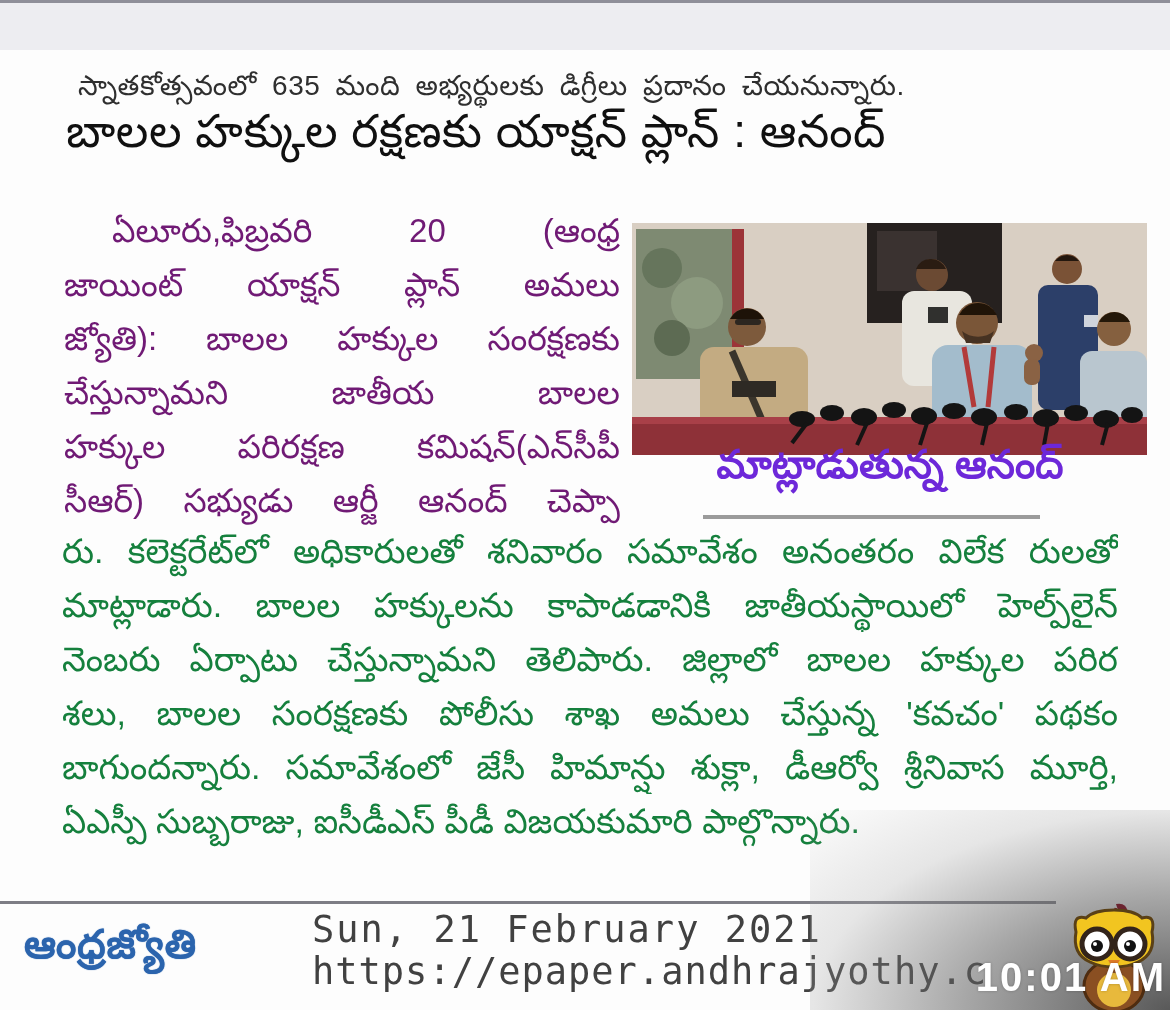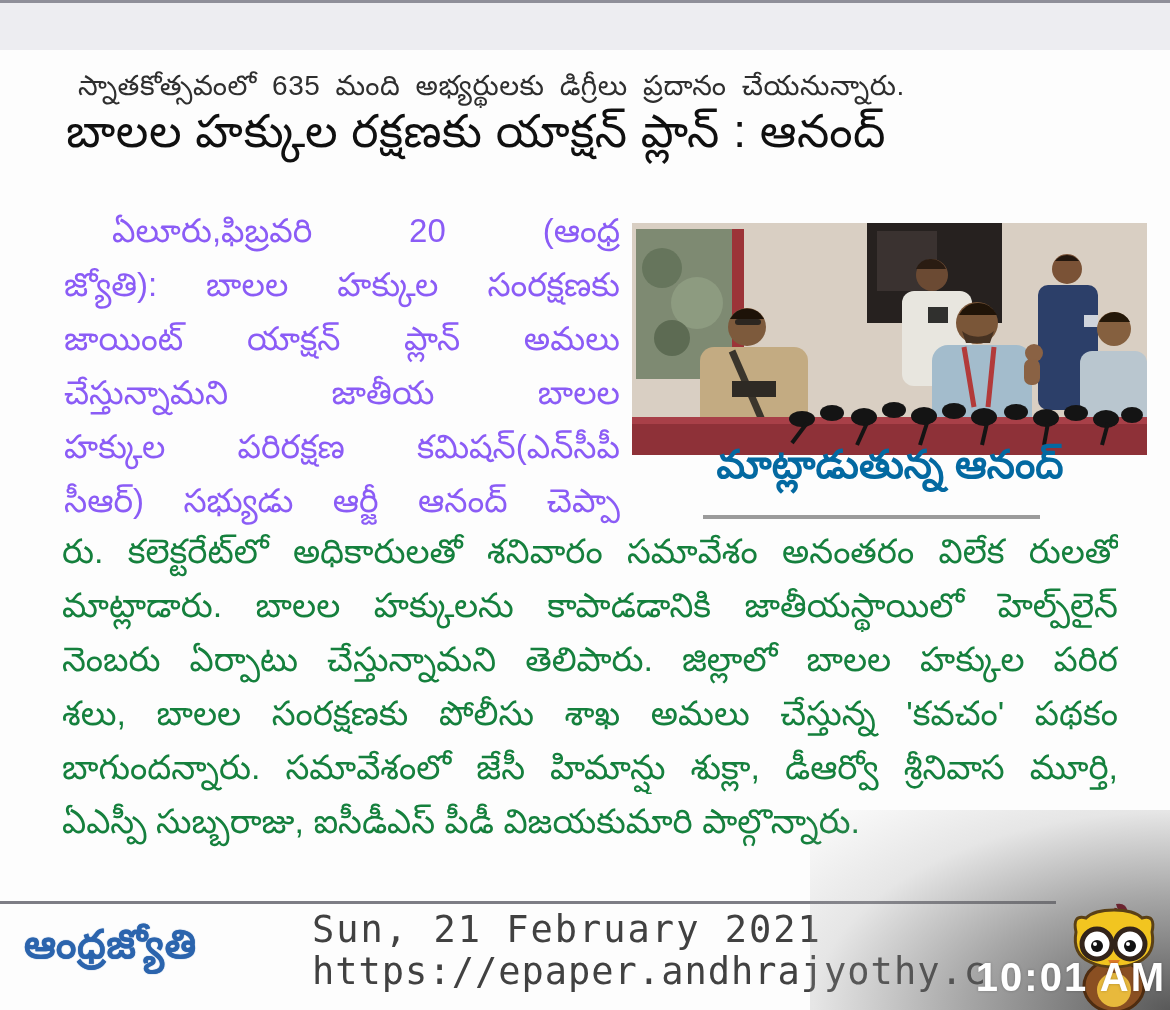--- a/index.html
+++ b/index.html
@@ -16,38 +16,38 @@
     font-size:28px;color:#2f2f2f;letter-spacing:.5px;word-spacing:7px;
     white-space:nowrap;
   }
   .headline{
     position:absolute;left:66px;top:104px;width:1060px;
     font-size:46px;font-weight:normal;color:#101010;letter-spacing:.5px;
     white-space:nowrap;
   }
   .left-col{position:absolute;left:64px;top:204px;width:556px;}
   .left-col .tl{
-    width:556px;height:54px;line-height:54px;font-size:33px;color:#8b5cf6;
+    width:556px;height:54px;line-height:54px;font-size:33px;color:#701a75;
     text-align:justify;text-align-last:justify;white-space:nowrap;overflow:hidden;
   }
   .left-col .tl.indent{padding-left:48px;width:508px;}
   .full-col{position:absolute;left:62px;top:524px;width:1056px;}
   .full-col .tl{
     width:1056px;height:54px;line-height:54px;font-size:34px;color:#15803d;
     text-align:justify;text-align-last:justify;white-space:nowrap;overflow:hidden;
   }
   .full-col .tl.last{text-align-last:left;}
   .photo{
     position:absolute;left:632px;top:223px;width:515px;height:232px;
     background:#d9cfc3;overflow:hidden;
   }
   .photo svg{display:block;}
   .photo-caption{
     position:absolute;left:660px;top:442px;width:460px;text-align:center;
-    font-size:40px;font-weight:bold;color:#0369a1;z-index:3;white-space:nowrap;
+    font-size:40px;font-weight:bold;color:#6d28d9;z-index:3;white-space:nowrap;
   }
   .caption-underline{
     position:absolute;left:703px;top:515px;width:337px;height:4px;background:#9b9b9b;
   }
   .footer-rule{
     position:absolute;left:0;top:901px;width:1056px;height:3px;background:#7d7d85;
   }
   .footer-logo{
     position:absolute;left:24px;top:922px;font-size:40px;font-weight:800;
     color:#2b64ad;letter-spacing:1px;text-shadow:0 0 1px #2b64ad;white-space:nowrap;
@@ -82,22 +82,22 @@
 <div class="screen">
 
   <div class="top-bar"></div>
 
   <div class="kicker">స్నాతకోత్సవంలో  635 మంది అభ్యర్థులకు డిగ్రీలు ప్రదానం చేయనున్నారు.</div>
 
   <div class="headline">బాలల హక్కుల రక్షణకు యాక్షన్ ప్లాన్ : ఆనంద్</div>
 
   <div class="left-col">
     <div class="tl indent">ఏలూరు,ఫిబ్రవరి 20 (ఆంధ్ర</div>
+    <div class="tl">జాయింట్ యాక్షన్ ప్లాన్ అమలు</div>
     <div class="tl">జ్యోతి): బాలల హక్కుల సంరక్షణకు</div>
-    <div class="tl">జాయింట్ యాక్షన్ ప్లాన్ అమలు</div>
     <div class="tl">చేస్తున్నామని జాతీయ బాలల</div>
     <div class="tl">హక్కుల పరిరక్షణ కమిషన్(ఎన్‌సీపీ</div>
     <div class="tl">సీఆర్) సభ్యుడు ఆర్జీ ఆనంద్ చెప్పా</div>
   </div>
 
   <div class="photo">
     <svg width="515" height="232" viewBox="0 0 515 232">
 
       <rect x="0" y="0" width="515" height="232" fill="#d9cfc3"></rect>
 

